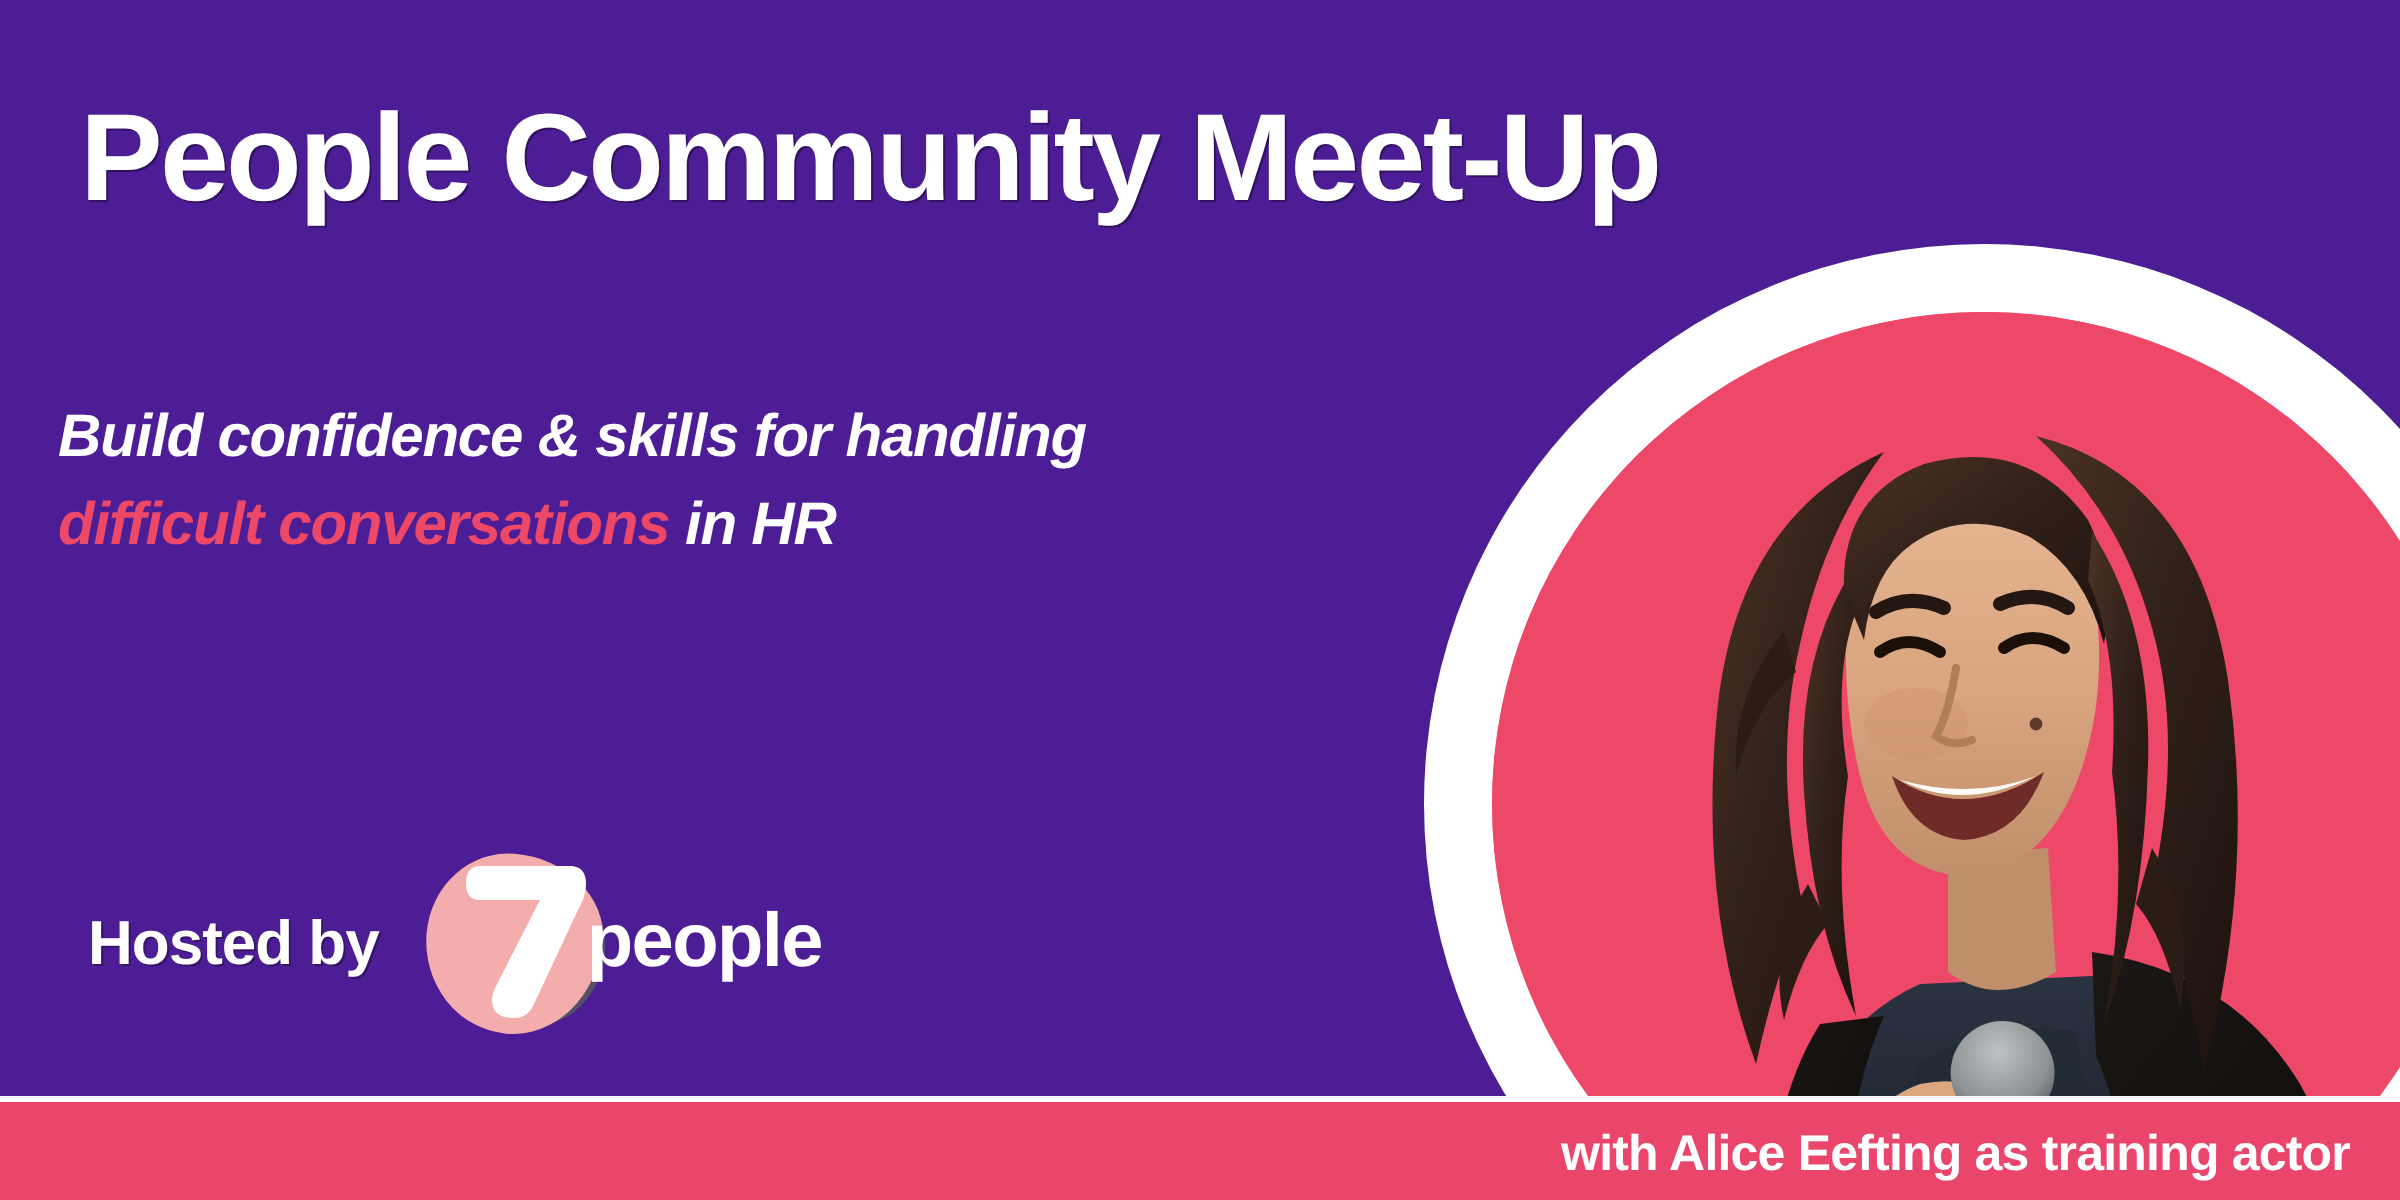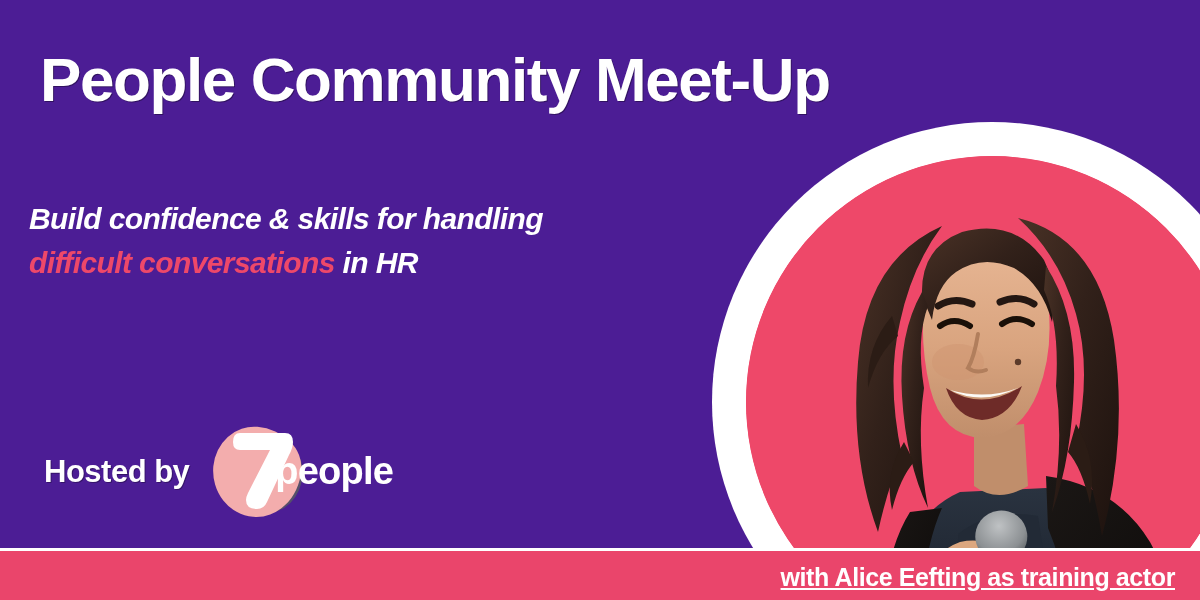--- a/index.html
+++ b/index.html
@@ -81,21 +81,21 @@
     border-radius:46% 54% 50% 50% / 48% 44% 56% 52%;
     transform:rotate(5deg);
   }
   .logo-seven {
     position:absolute;
     left:22px; top:8px;
     width:62px; height:82px;
   }
   .logo-word {
     position:absolute;
-    left:64px; top:28px;
+    left:82px; top:28px;
     font-size:38px;
     font-weight:bold;
     color:#ffffff;
     letter-spacing:-0.8px;
     white-space:nowrap;
   }
 
   
   .photo-ring {
     position:absolute;
@@ -127,21 +127,20 @@
     background:#EA456B;
   }
   .banner-text {
     position:absolute;
     right:25px; top:563px;
     font-size:25px;
     font-weight:bold;
     color:#ffffff;
     letter-spacing:-0.4px;
     white-space:nowrap;
-    text-decoration:underline;
   }
 </style>
 </head>
 <body>
 
 <div id="poster">
 
   <div class="title">People Community Meet-Up</div>
 
   <div class="subtitle">

